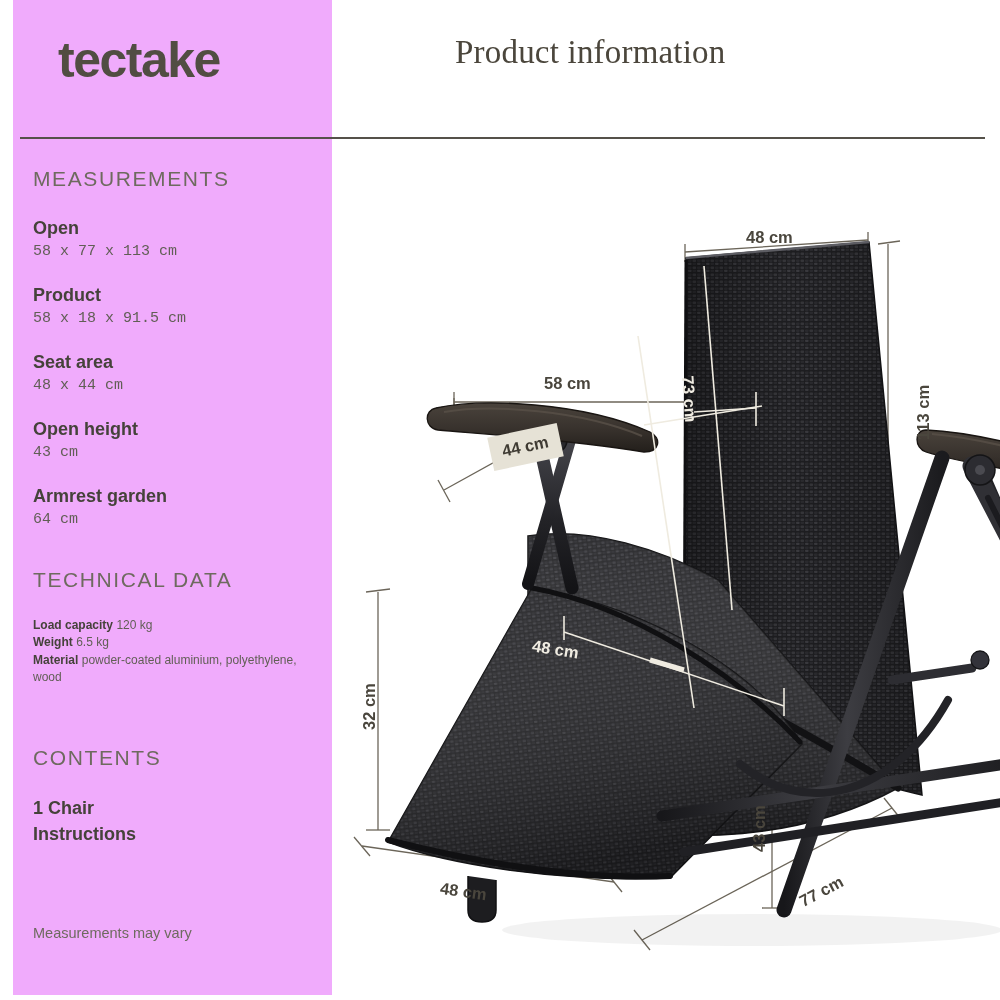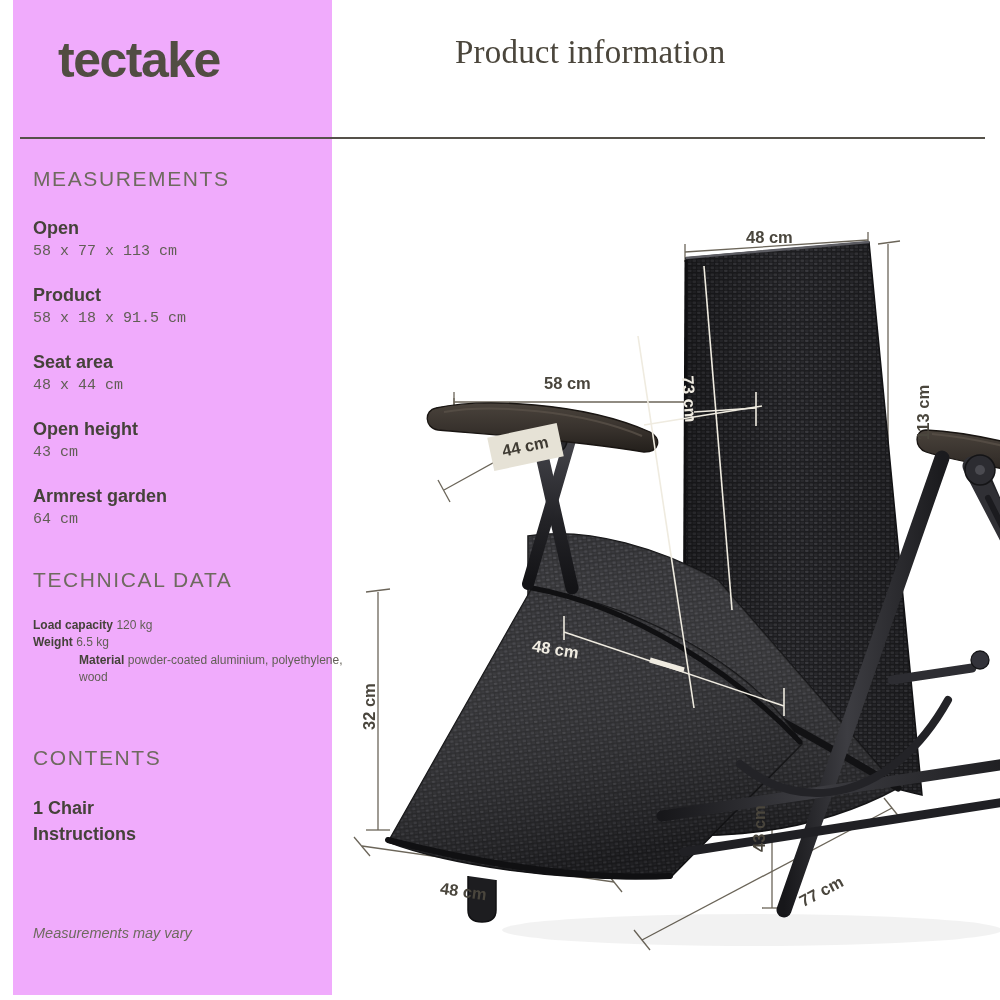--- a/index.html
+++ b/index.html
@@ -32,21 +32,21 @@
     position:absolute;left:20px;
     font-size:21px;letter-spacing:1.6px;color:#6e6a5f;font-weight:400;
   }
   .blk{position:absolute;left:20px;}
   .lbl{font-size:18px;font-weight:bold;color:#45423a;line-height:1.45;}
   .val{font-size:15px;color:#615e55;line-height:1.45;font-family:Liberation Mono, monospace;}
   .mix{font-size:12px;color:#615e55;line-height:1.45;}
   .mix b{color:#45423a;}
   .foot{
     position:absolute;left:20px;top:925px;
-    font-size:14.5px;color:#6e6a5f;font-style:italic;
+    font-size:14.5px;color:#6e6a5f;
   }
 
   
   .title{
     position:absolute;left:455px;top:34px;
     font-family:"Liberation Serif", serif;
     font-size:33px;color:#4b463c;letter-spacing:0.2px;
   }
   .divider{
     position:absolute;left:20px;top:137px;width:965px;height:1.6px;
@@ -109,21 +109,21 @@
 
     <div class="blk" style="top:617px;">
       <div class="mix">
         <b>Load capacity</b>
         <span>120 kg</span>
       </div>
       <div class="mix">
         <b>Weight</b>
         <span>6.5 kg</span>
       </div>
-      <div class="mix" style="width:278px;margin-left:46px;">
+      <div class="mix" style="width:278px;">
         <b>Material</b>
         <span>powder-coated aluminium, polyethylene, wood</span>
       </div>
     </div>
 
     <div class="side-heading" style="top:746px;">CONTENTS</div>
 
     <div class="blk" style="top:795px;">
       <div class="lbl">1 Chair</div>
       <div class="lbl">Instructions</div>

